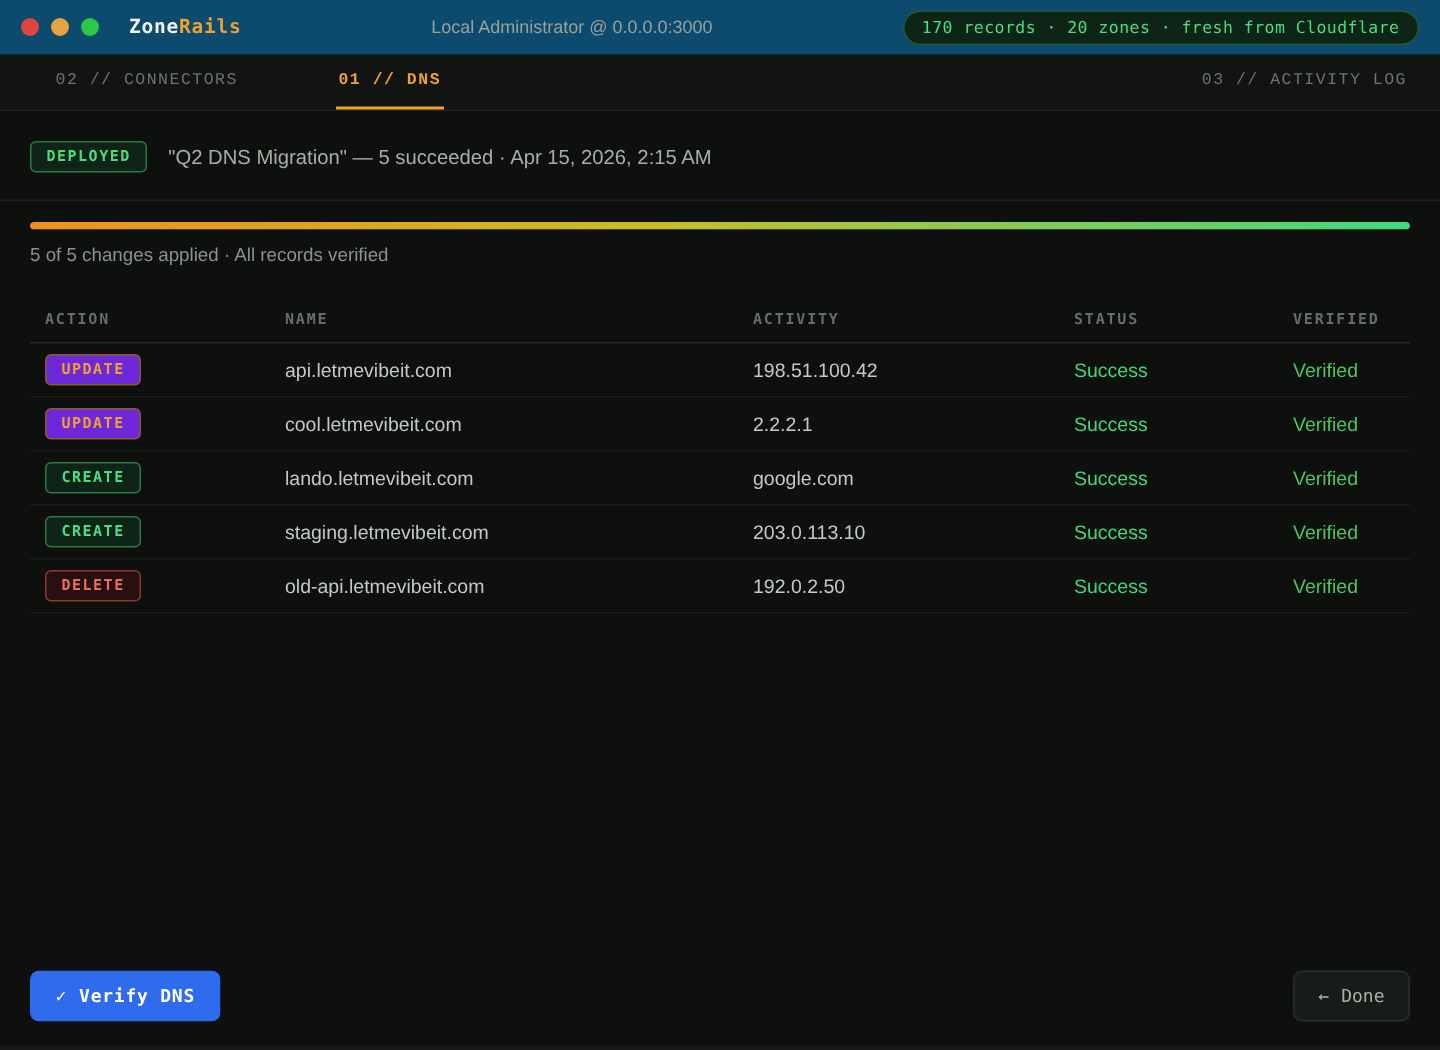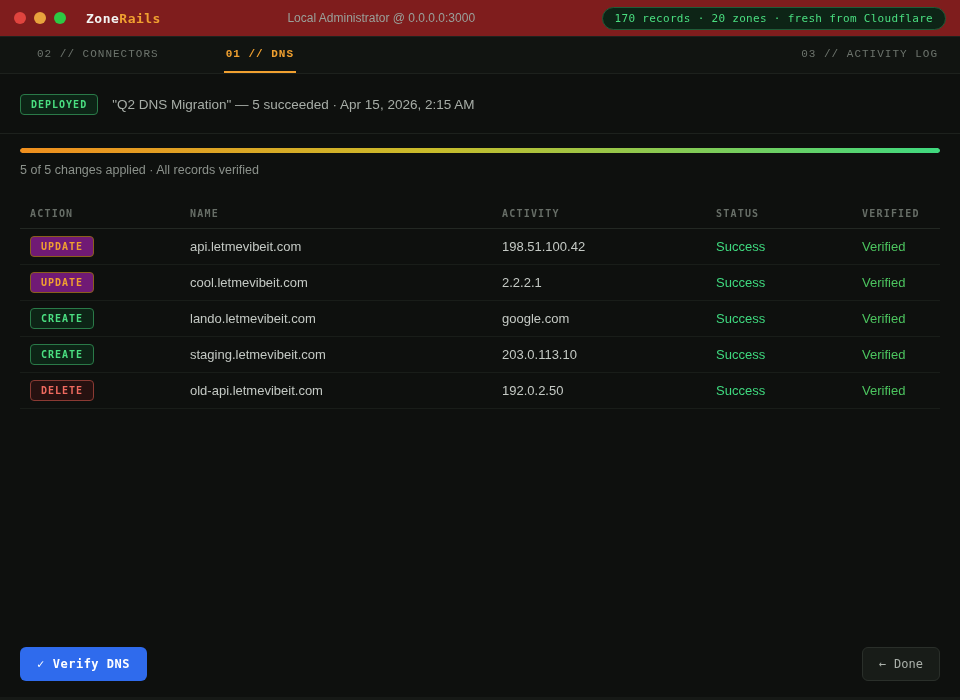--- a/index.html
+++ b/index.html
@@ -8,21 +8,21 @@
     background: #0e100e;
     font-family: "Liberation Sans", sans-serif;
     color: #c9cec9;
     display: flex;
     flex-direction: column;
   }
 
   
   .titlebar {
     height: 37px;
-    background: #7f1d1d;
+    background: #0c4a6e;
     border-bottom: 1px solid #1e221e;
     display: flex;
     align-items: center;
     padding: 0 14px;
     flex: 0 0 auto;
   }
   .traffic { display: flex; gap: 8px; align-items: center; }
   .light { width: 12px; height: 12px; border-radius: 50%; }
   .light.red    { background: #e0443e; }
   .light.yellow { background: #e8a33d; }
@@ -143,21 +143,21 @@
     font-family: "DejaVu Sans Mono", monospace;
     font-size: 10px;
     letter-spacing: 1.2px;
     color: #676e67;
     font-weight: bold;
     padding-left: 10px;
   }
   .td { font-size: 13px; color: #c4c9c4; padding-left: 10px; }
   .td.status   { color: #3fd97f; }
   .td.verified { color: #4cc45f; }
-  .badge-update { color: #f0a030; background: #701a75; border: 1px solid #8a5f1c; }
+  .badge-update { color: #f0a030; background: #6d28d9; border: 1px solid #8a5f1c; }
   .badge-create { color: #4ade80; background: #0d2416; border: 1px solid #2a7a48; }
   .badge-delete { color: #ef6a5f; background: #261110; border: 1px solid #8a3a33; }
 
   
   .footer {
     margin-top: auto;
     display: flex;
     align-items: center;
     justify-content: space-between;
     padding: 0 20px 16px 20px;

